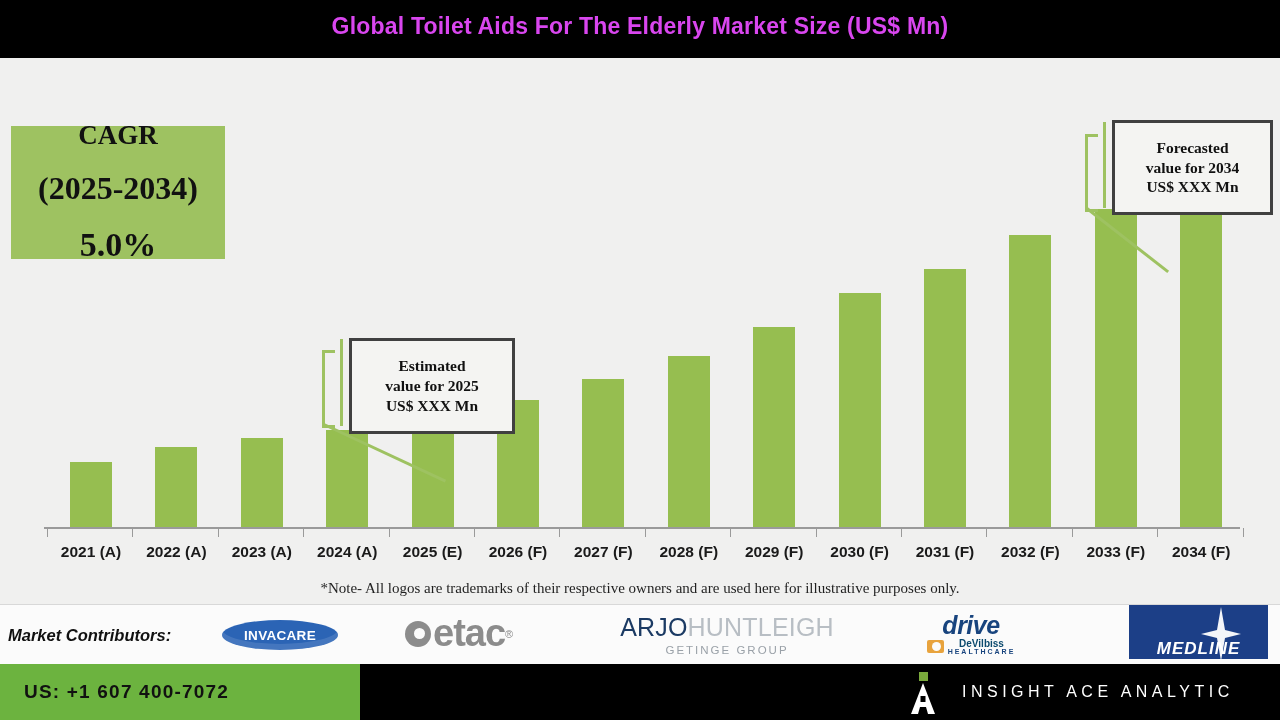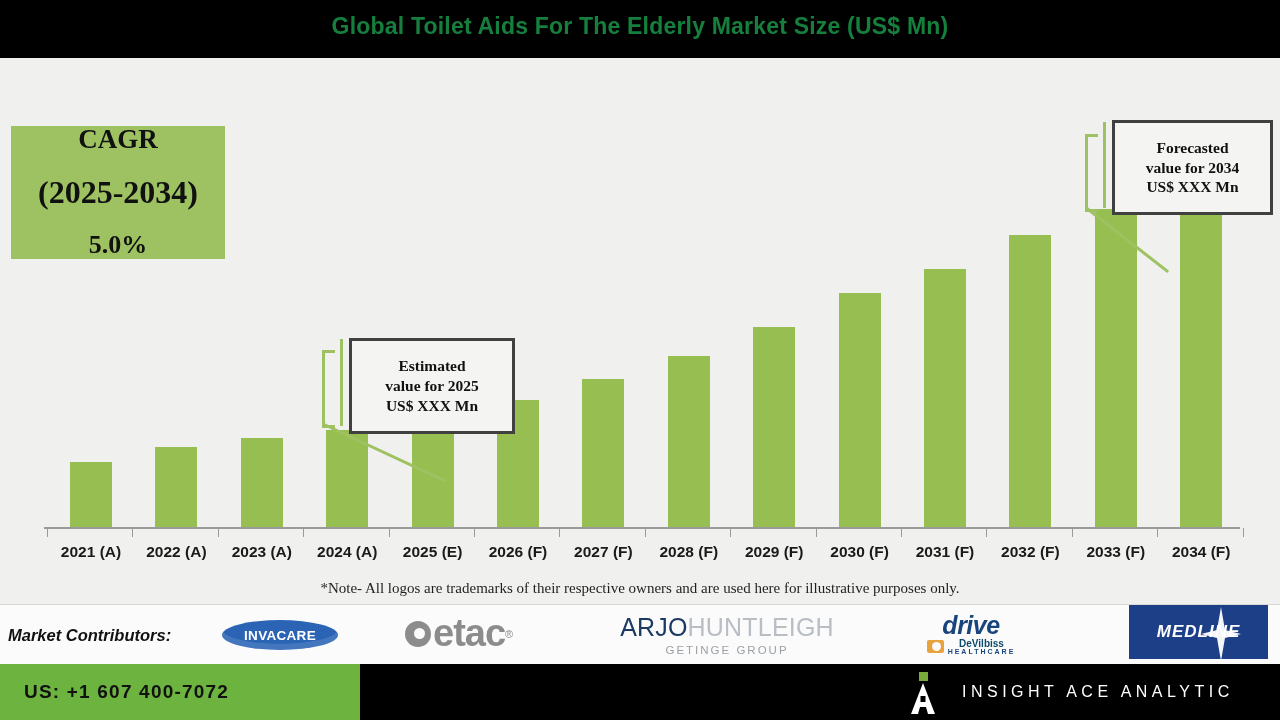--- a/index.html
+++ b/index.html
@@ -3,21 +3,21 @@
 <meta charset="utf-8">
 <style>
   html,body{margin:0;padding:0;}
   body{width:1280px;height:720px;background:#ffffff;
        font-family:"Liberation Sans",sans-serif;overflow:hidden;}
   #page{position:relative;width:1280px;height:720px;}
 
   
   .header{position:absolute;left:0;top:0;width:1280px;height:58px;background:#000000;}
   .header-title{position:absolute;left:0;top:13px;width:1280px;text-align:center;
-    color:#15803d;font-size:23px;font-weight:bold;letter-spacing:.2px;
+    color:#d946ef;font-size:23px;font-weight:bold;letter-spacing:.2px;
     font-family:"Liberation Sans",sans-serif;}
 
   
   .chart-panel{position:absolute;left:0;top:58px;width:1280px;height:545px;background:#f0f0ef;}
   .plot{position:absolute;left:0;top:0;width:1280px;height:545px;}
 
   .axis-line{position:absolute;left:44px;top:469px;width:1196px;height:2px;background:#9a9a9a;}
   .tick{position:absolute;width:1px;height:9px;background:#9a9a9a;top:470px;}
 
   .bar{position:absolute;background:#96be50;width:42px;}
@@ -26,21 +26,21 @@
   .xlabel{position:absolute;width:86px;text-align:center;font-size:15.5px;font-weight:bold;
     color:#1a1a1a;font-family:"Liberation Sans",sans-serif;}
 
   
   .cagr-box{position:absolute;left:12px;top:69px;width:212px;height:131px;
     background:#9ec261;box-shadow:0 0 0 1px #9ec261;
     display:flex;flex-direction:column;align-items:center;justify-content:center;gap:18px;}
   .cagr-line{font-family:"Liberation Serif",serif;font-weight:bold;color:#111;
     font-size:27px;line-height:1.18;text-align:center;}
   .cagr-line.l2{font-size:32px;}
-  .cagr-line.l3{font-size:26px;}
+  .cagr-line.l3{font-size:34px;}
 
   
   .callout{position:absolute;background:#f4f4f2;border:3px solid #404040;
     display:flex;flex-direction:column;align-items:center;justify-content:center;
     font-family:"Liberation Serif",serif;font-weight:bold;color:#111;}
   .callout div{line-height:1.28;font-size:15.5px;text-align:center;}
 
   .bracket{position:absolute;border:3px solid #9ec261;border-right:none;}
   .bracket2{position:absolute;width:3px;background:#9ec261;}
 
@@ -92,21 +92,21 @@
     position:relative;}
   .drive-mark:after{content:"";position:absolute;left:5px;top:2px;width:9px;height:9px;
     border-radius:50%;background:#fbfbfb;}
   .drive-dev{font-size:10px;font-weight:bold;color:#0c4a6e;
     font-family:"Liberation Sans",sans-serif;}
   .drive-hc{font-size:7px;letter-spacing:2px;color:#18447e;font-weight:bold;margin-top:-1px;
     font-family:"Liberation Sans",sans-serif;}
 
   
   .medline{position:absolute;left:1129px;top:605px;width:139px;height:54px;background:#1c3f87;
-    display:flex;align-items:center;justify-content:center;overflow:hidden;}
+    display:flex;align-items:flex-end;justify-content:center;overflow:hidden;}
   .medline span{color:#ffffff;font-size:17px;font-weight:bold;font-style:italic;
     letter-spacing:1px;font-family:"Liberation Sans",sans-serif;z-index:2;}
 
   
   .footer{position:absolute;left:0;top:664px;width:1280px;height:56px;background:#000000;}
   .footer-green{position:absolute;left:0;top:664px;width:360px;height:56px;background:#6cb33f;}
   .footer-phone{position:absolute;left:24px;top:681px;font-size:19px;font-weight:bold;
     color:#111;letter-spacing:1.2px;font-family:"Liberation Sans",sans-serif;}
   .brand-mark{position:absolute;left:902px;top:672px;width:42px;height:42px;}
   .brand-text{position:absolute;left:962px;top:683px;font-size:16px;color:#ffffff;

